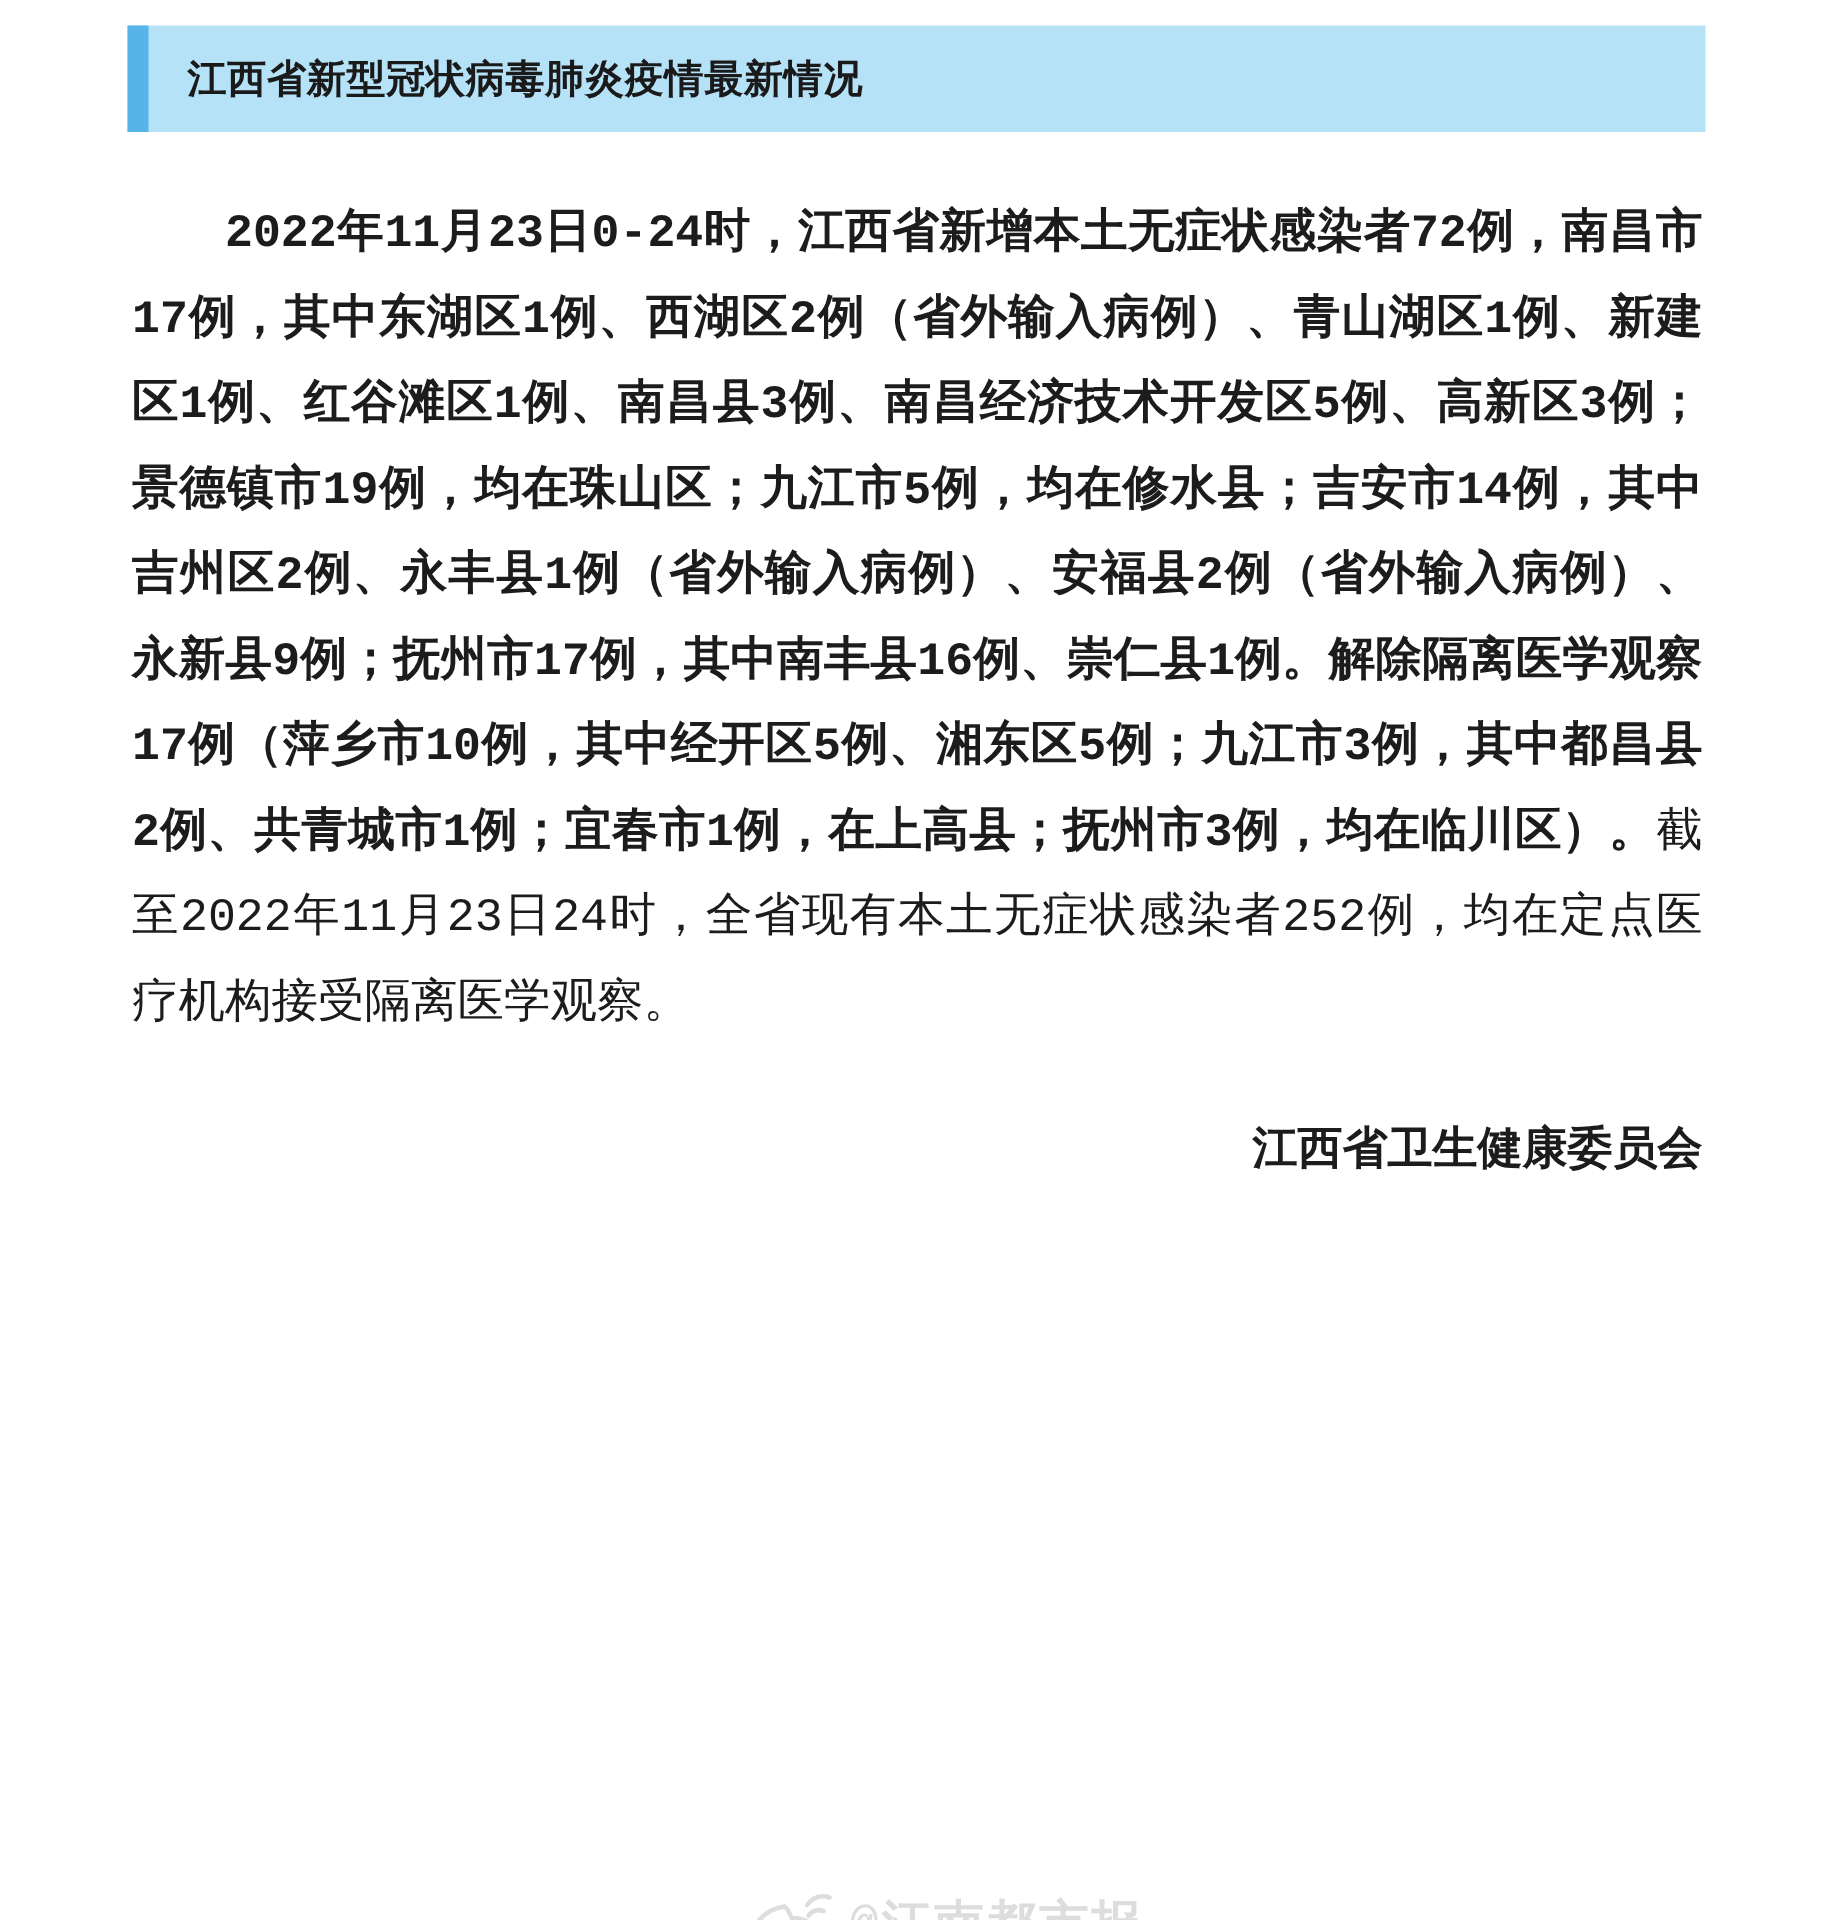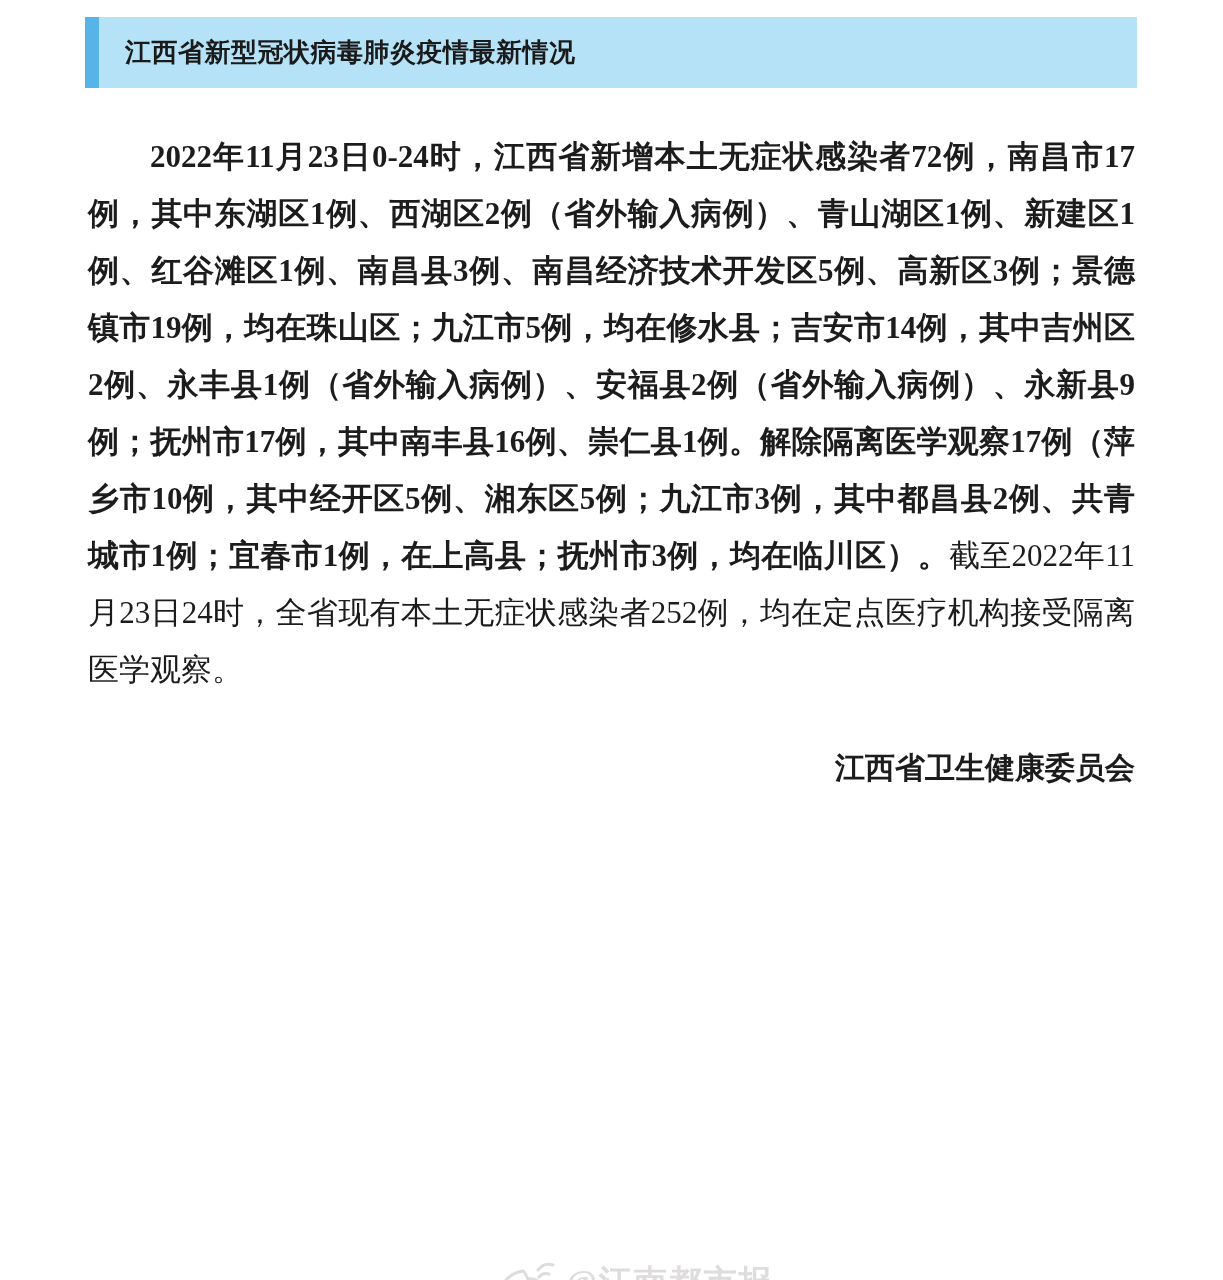--- a/index.html
+++ b/index.html
@@ -2,21 +2,21 @@
 <html style="--accent-blue: #57b4e9; --bar-blue: #b5e2f7; --text: #1c1c1c; --watermark-gray: #dfdcdc; --page-bg: #ffffff;"><head>
 <meta charset="utf-8">
 <style>
   * { box-sizing: border-box; }
   html, body { margin: 0; padding: 0; background: #ffffff; }
   .page {
     position: relative;
     width: 1223px;
     height: 1280px;
     background: var(--page-bg, #ffffff);
-    font-family: Liberation Serif, serif;
+    font-family: Liberation Mono, monospace;
     color: var(--text, #1c1c1c);
     overflow: hidden;
   }
   .title-bar {
     position: absolute;
     left: 85px;
     top: 17px;
     width: 1052px;
     height: 71px;
     background: var(--bar-blue, #b5e2f7);

